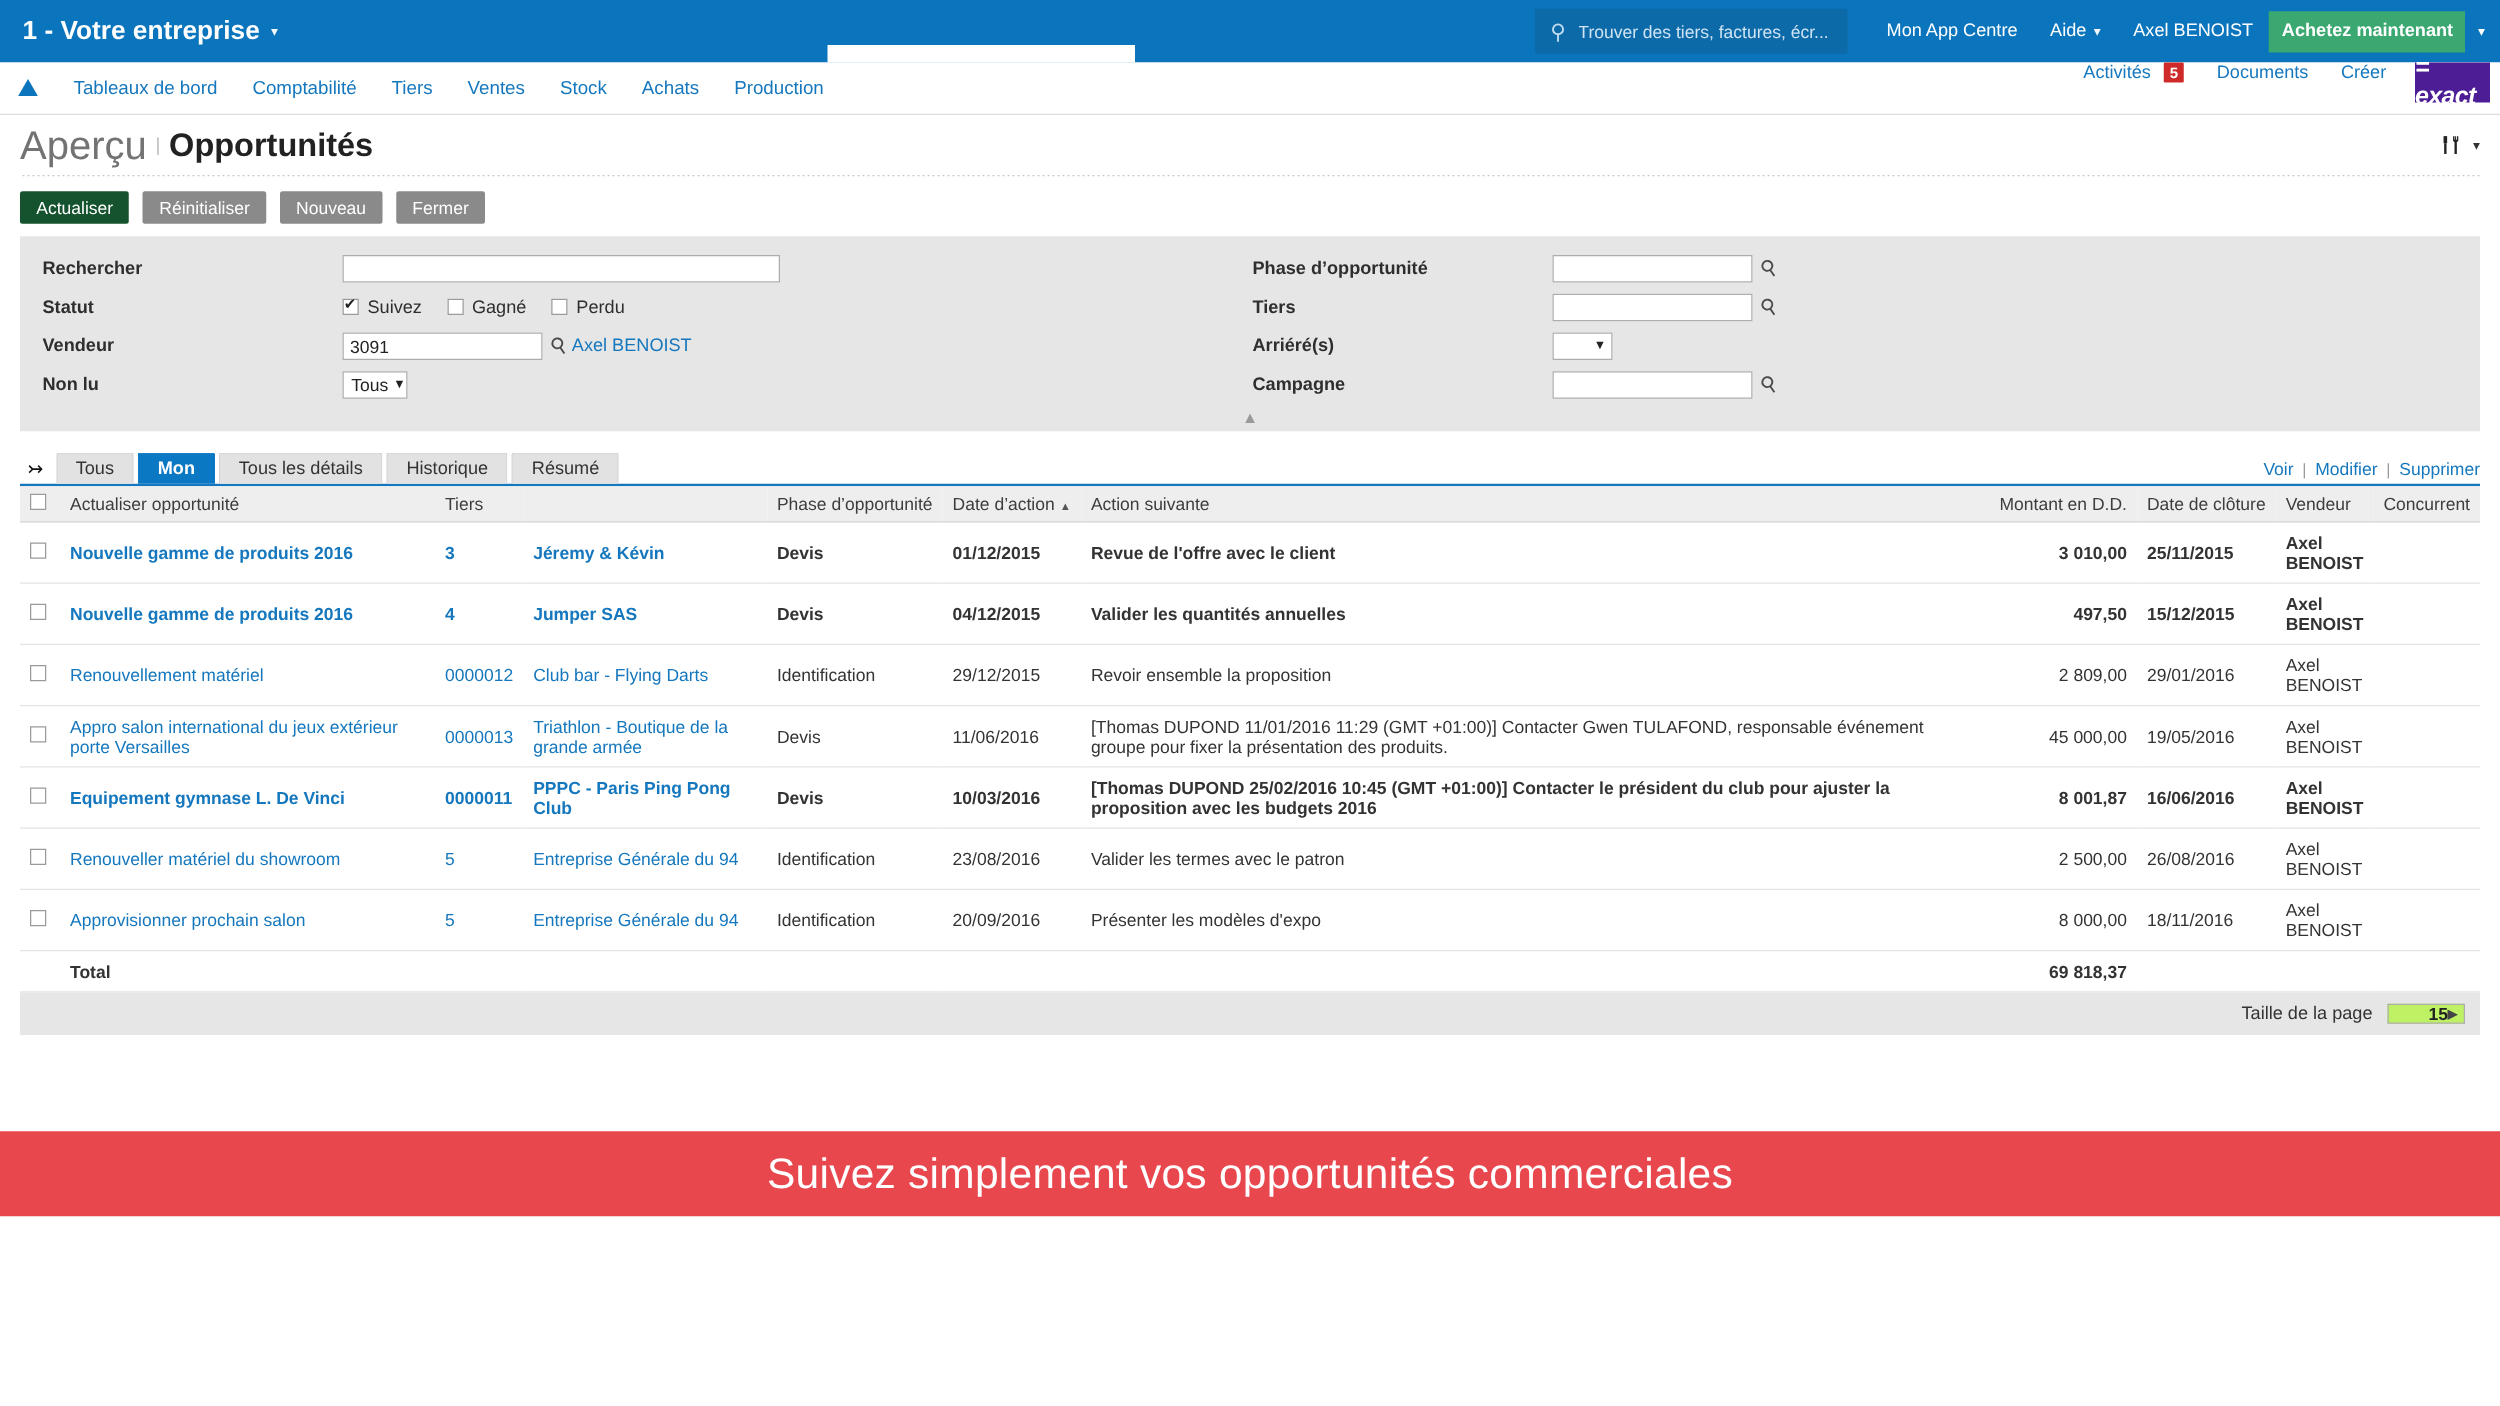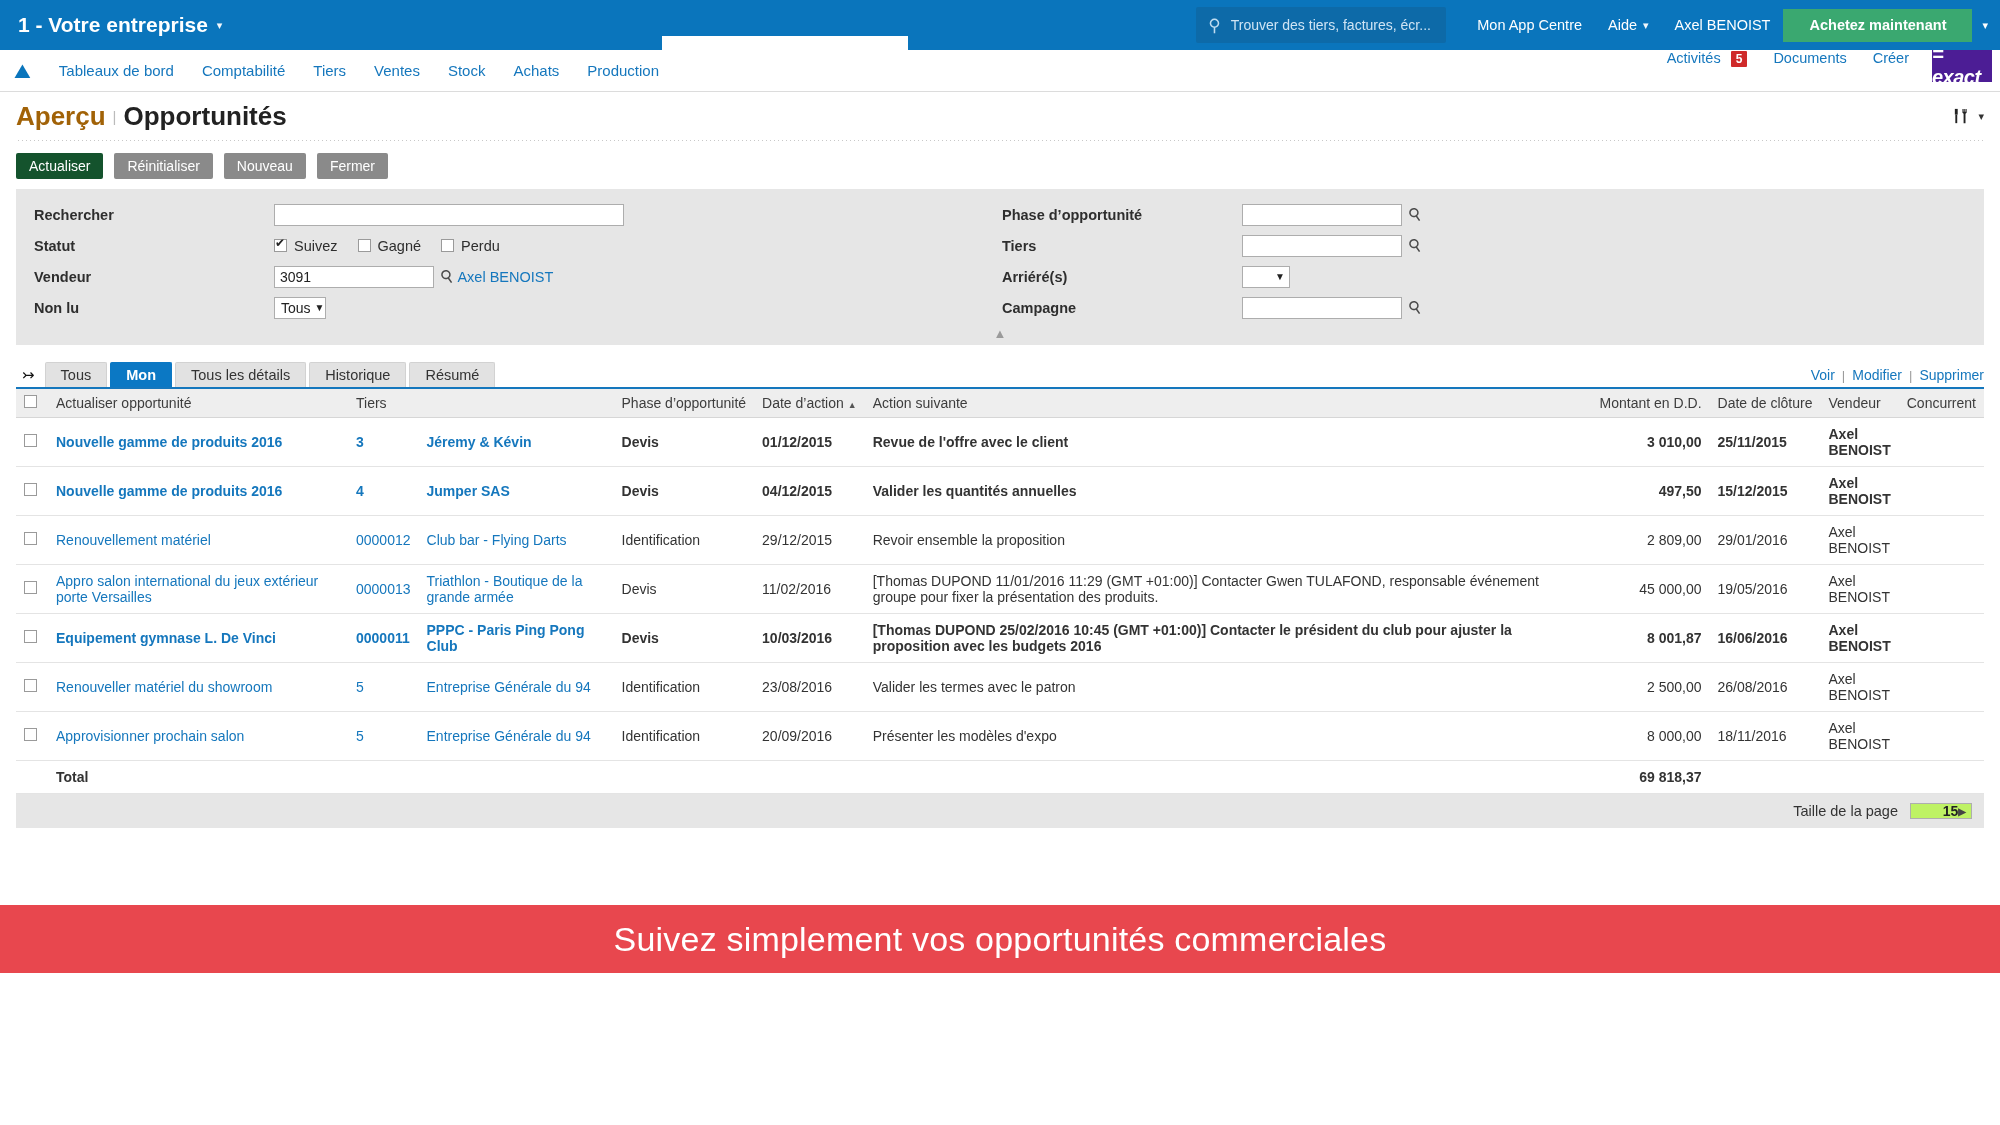--- a/index.html
+++ b/index.html
@@ -29,21 +29,21 @@
   .searchbox {
     background:#0d6aa8; width:250px; height:36px; border-radius:2px;
     display:flex; align-items:center; gap:10px; padding:0 12px; margin-right:18px;
   }
   .searchbox .mag { font-size:17px; color:#bfdcf0; }
   .searchbox .ph { font-size:14px; color:#cfe4f4; white-space:nowrap; overflow:hidden; }
   .tb-link { font-size:14.5px; color:#ffffff; padding:0 13px; cursor:pointer; white-space:nowrap;
              display:flex; align-items:center; gap:6px; }
   .buy-btn {
     background:#3aa870; color:#fff; font-size:14.5px; font-weight:bold;
-    height:33px; display:flex; align-items:center; padding:0 26px; white-space:nowrap;
+    height:33px; display:flex; align-items:center; padding:0 10px; white-space:nowrap;
   }
   .buy-caret { color:#fff; font-size:11px; padding:0 12px 0 10px; cursor:pointer; }
   .white-tabnotch {
     position:absolute; left:662px; top:36px; width:246px; height:14px; background:#fff;
   }
 
   
   .navbar {
     height:42px; background:#ffffff; border-bottom:1px solid #dcdcdc;
     display:flex; align-items:center; position:relative;
@@ -59,21 +59,21 @@
   .exact-logo {
     background:#4c1d95; color:#fff; width:60px; height:32px; margin-left:10px; margin-right:8px;
     display:flex; align-items:center; justify-content:center;
     font-size:20px; font-weight:bold; font-style:italic; letter-spacing:-.5px;
   }
 
   
   .page-head {
     height:48px; display:flex; align-items:center; padding:0 16px; position:relative;
   }
-  .title-main { font-size:26px; font-weight:bold; color:#a16207; }
+  .title-main { font-size:32px; font-weight:normal; color:#737373; }
   .title-sep { color:#bbb; font-weight:normal; margin:0 7px; }
   .title-sub { font-size:26px; font-weight:bold; color:#222; }
   .tools-icon {
     margin-left:auto; display:flex; align-items:center; gap:7px; cursor:pointer;
     color:#333; font-size:18px;
   }
   .dotted-rule {
     height:1px; margin:0 16px;
     background-image: linear-gradient(to right, #c8c8c8 35%, rgba(255,255,255,0) 0%);
     background-position: bottom; background-size: 4px 1px; background-repeat: repeat-x;
@@ -415,21 +415,21 @@
           <td class="c-dc">29/01/2016</td>
           <td class="c-vd">Axel BENOIST</td>
           <td class="c-cc"></td>
         </tr>
         <tr>
           <td class="c-chk"><span class="chk"></span></td>
           <td class="c-desc"><span class="lnk">Appro salon international du jeux extérieur porte Versailles</span></td>
           <td class="c-tid"><span class="lnk">0000013</span></td>
           <td class="c-tnm"><span class="lnk">Triathlon - Boutique de la grande armée</span></td>
           <td class="c-ph">Devis</td>
-          <td class="c-da">11/02/2016</td>
+          <td class="c-da">11/06/2016</td>
           <td class="c-act">[Thomas DUPOND 11/01/2016 11:29 (GMT +01:00)] Contacter Gwen TULAFOND, responsable événement groupe pour fixer la présentation des produits.</td>
           <td class="c-amt">45 000,00</td>
           <td class="c-dc">19/05/2016</td>
           <td class="c-vd">Axel BENOIST</td>
           <td class="c-cc"></td>
         </tr>
         <tr>
           <td class="c-chk"><span class="chk"></span></td>
           <td class="c-desc"><span class="lnk b">Equipement gymnase L. De Vinci</span></td>
           <td class="c-tid"><span class="lnk b">0000011</span></td>

